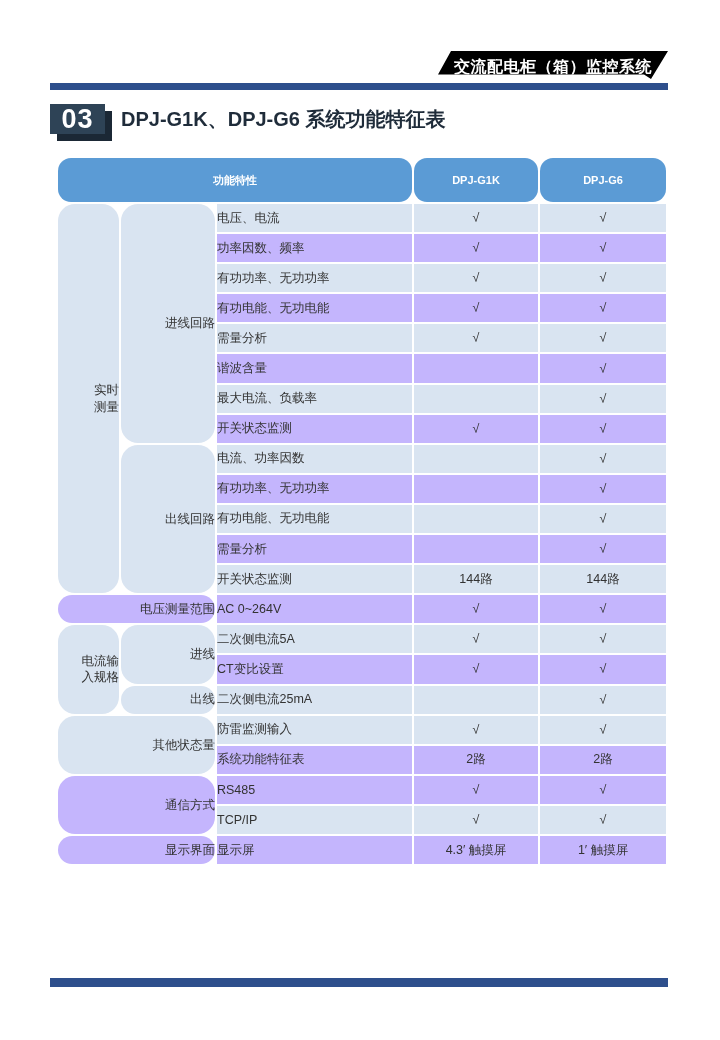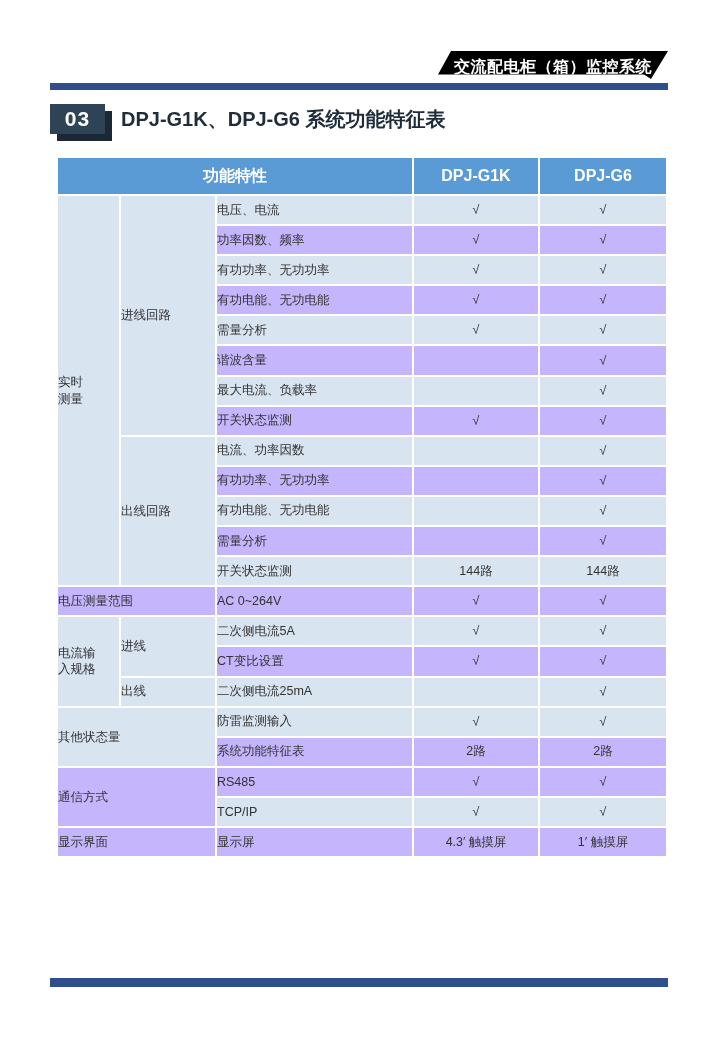--- a/index.html
+++ b/index.html
@@ -45,21 +45,21 @@
     width: 55px; height: 30px;
     background: #1b2835;
   }
   .section-box {
     position: absolute;
     left: 50px; top: 104px;
     width: 55px; height: 30px;
     background: #2e4356;
     color: #ffffff;
     font-weight: bold;
-    font-size: 21px;
+    font-size: 27px;
     text-align: center;
     line-height: 30px;
     letter-spacing: 1px;
   }
   .section-title {
     position: absolute;
     left: 121px; top: 104px;
     height: 31px;
     line-height: 31px;
     font-weight: bold;
@@ -74,41 +74,43 @@
     left: 56px; top: 156px;
     width: 612px;
     border-collapse: separate;
     border-spacing: 2px;
     table-layout: fixed;
   }
   table.features th {
     background: #5b9bd5;
     color: #ffffff;
     font-weight: bold;
-    font-size: 16px;
-    height: 36px;
+    font-size: 11px;
+    height: 44px;
     text-align: center;
     padding: 0;
+    border-radius: 13px;
   }
   table.features td {
     height: 28.1px;
     font-size: 12.5px;
     padding: 0;
     vertical-align: middle;
     color: #333333;
   }
   tr.dark td  { background: #d9e4f1; }
   tr.light td { background: #c4b5fd; }
   td.item { text-align: left; padding-left: 14px; margin-left: 25px; }
   td.val  { text-align: center; font-size: 12px; color: #3d3d3d; }
   td.cat  {
     background: #d9e4f1;
-    text-align: left;
+    text-align: right;
     white-space: pre-line;
     line-height: 1.3;
+    border-radius: 17px;
   }
 
   
   .footer-rule {
     position: absolute;
     left: 50px; top: 978px;
     width: 618px; height: 9px;
     background: #2e4f8c;
   }
 </style>

